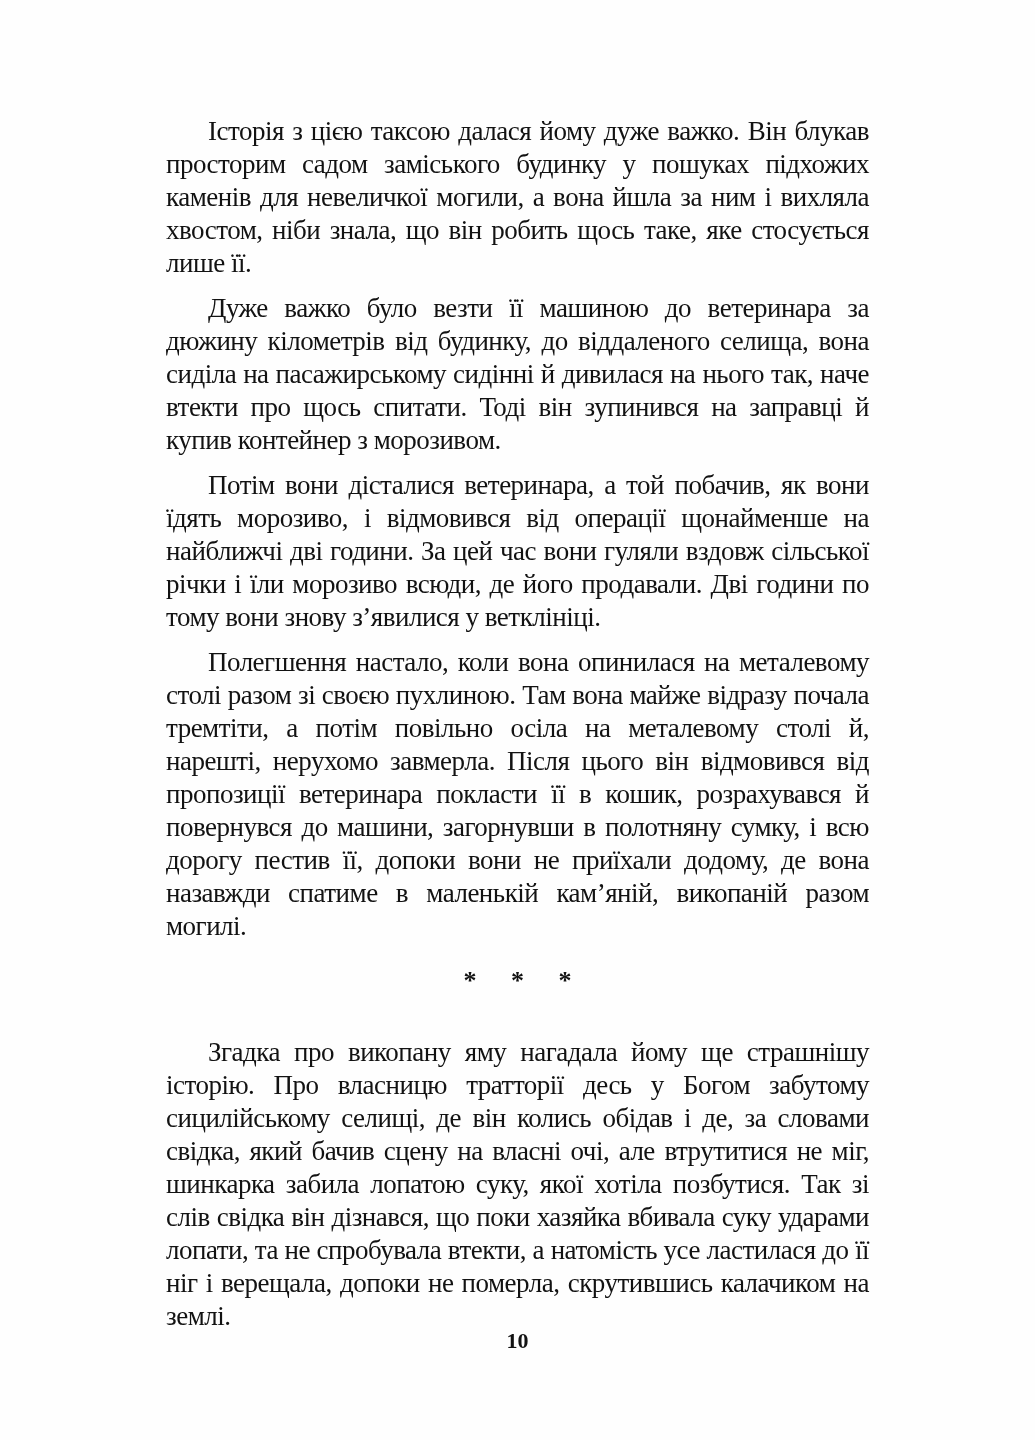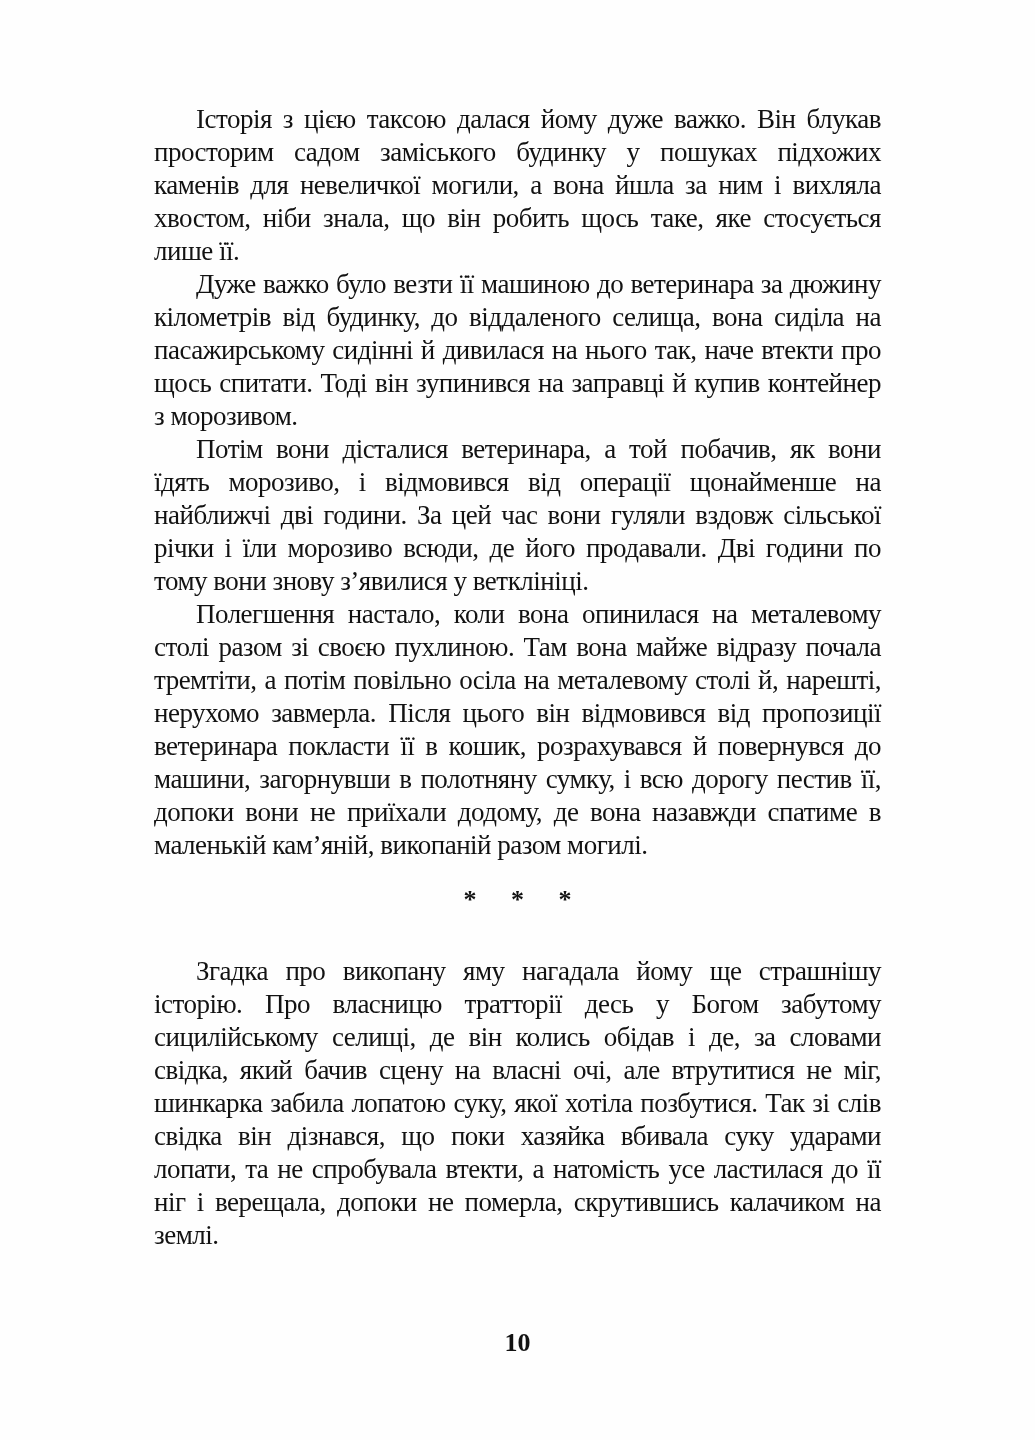--- a/index.html
+++ b/index.html
@@ -20,21 +20,21 @@
     position: absolute;
     top: 103px;
     left: 154px;
     width: 727px;
     font-size: 27px;
     letter-spacing: -0.5px;
     line-height: 33px;
     text-align: justify;
   }
   .para {
-    margin: 0;
+    margin: 12px;
     text-indent: 42px;
     hyphens: manual;
   }
   .separator {
     text-align: center;
     margin: 14px 0 46px 0;
     height: 33px;
     line-height: 33px;
   }
   .sep-glyphs {
@@ -44,21 +44,21 @@
     font-size: 26px;
     letter-spacing: 14px;
     padding-left: 14px; 
   }
   .page-number {
     position: absolute;
     top: 1328px;
     left: 0;
     width: 100%;
     text-align: center;
-    font-size: 26px;
+    font-size: 22px;
     font-weight: bold;
   }
 </style>
 </head>
 <body>
 
 <div class="page">
   <main class="text-block">
     <p class="para">Історія з цією таксою далася йому дуже важко. Він блу­кав просторим садом заміського будинку у пошуках підхо­жих каменів для невеличкої могили, а вона йшла за ним і вихляла хвостом, ніби знала, що він робить щось таке, яке стосується лише її.</p>
     <p class="para">Дуже важко було везти її машиною до ветеринара за дюжину кілометрів від будинку, до віддаленого селища, вона сиділа на пасажирському сидінні й дивилася на нього так, наче втекти про щось спитати. Тоді він зупинився на заправці й купив контейнер з морозивом.</p>

